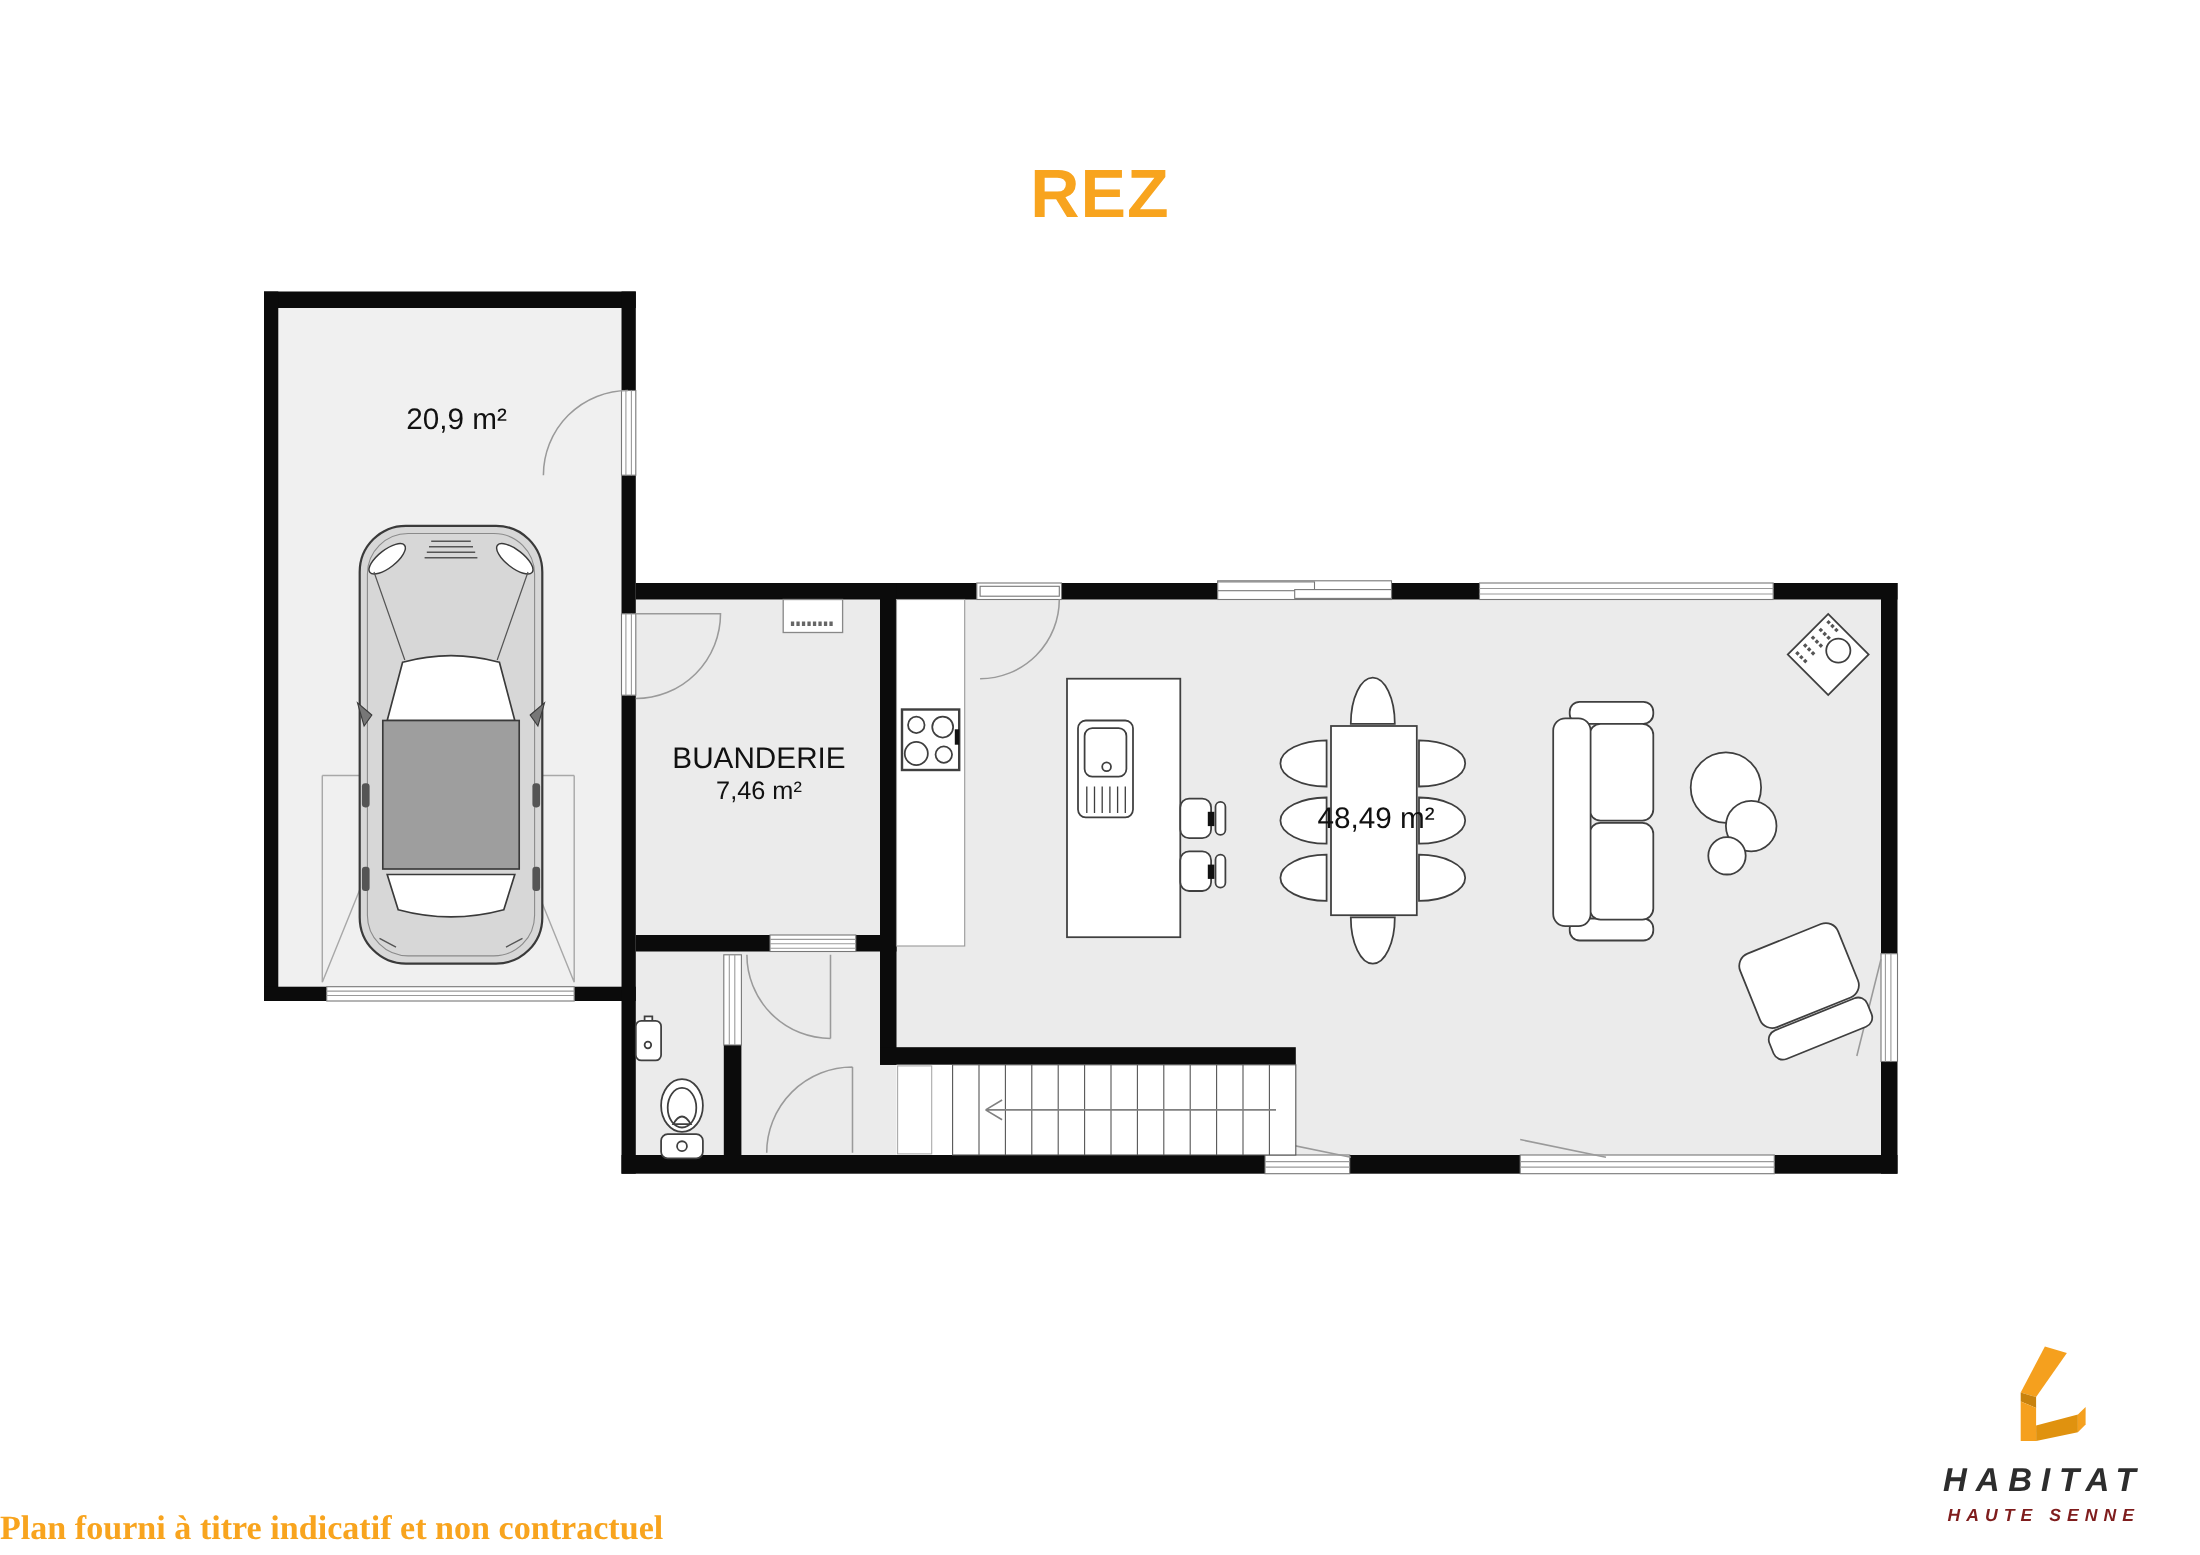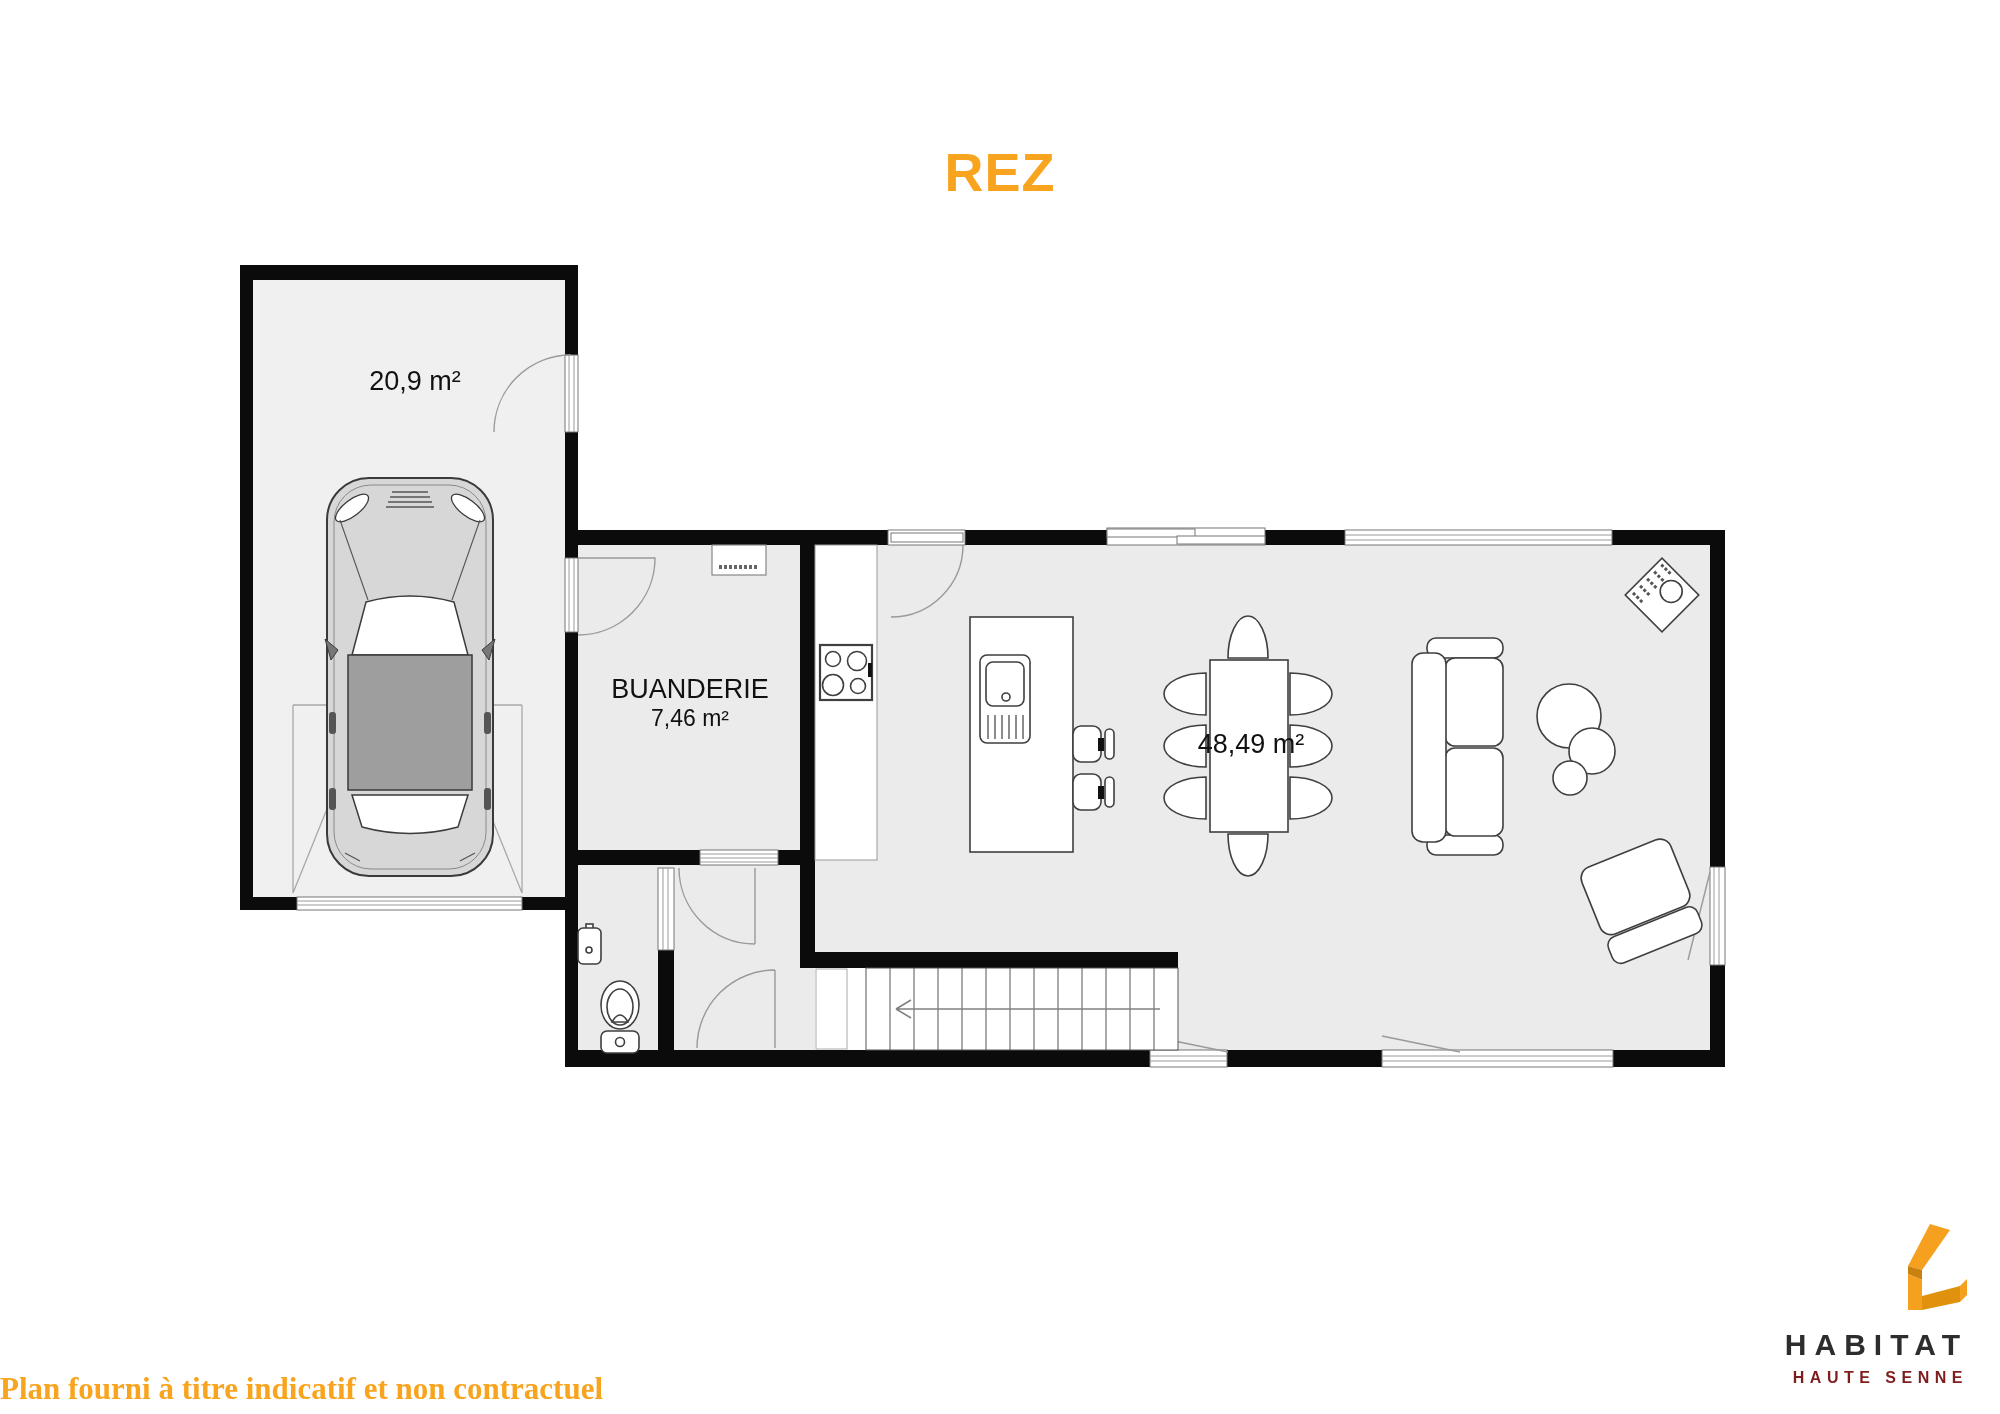--- a/index.html
+++ b/index.html
@@ -5,24 +5,24 @@
   :root{
     --accent:#F8A41E; --wall:#0B0B0B; --room:#EBEBEB; --garage:#F0F0F0;
     --logo-orange:#F5A01E; --logo-dark:#C8820D; --logo-mid:#E0920F; --logo-text:#2D2D2D;
   }
   *{box-sizing:border-box;margin:0;padding:0}
   html,body{width:2000px;height:1414px;background:#ffffff;overflow:hidden;
     font-family:"Liberation Sans", sans-serif;}
   .page{position:relative;width:2000px;height:1414px;background:#fff;}
   .plan-svg{position:absolute;left:0;top:0;width:2000px;height:1414px;}
   .page-title{position:absolute;left:0;top:141px;width:2000px;text-align:center;
-    font-size:54px;font-weight:bold;letter-spacing:1px;color:var(--accent);}
+    font-size:62px;font-weight:bold;letter-spacing:1px;color:var(--accent);}
   .footer-note{position:absolute;left:0;top:1371px;width:1790px;text-align:left;
     font-size:31px;font-weight:bold;color:var(--accent);font-family:Liberation Serif, serif;}
-  .logo{position:absolute;left:1748px;top:1222px;width:220px;text-align:right;color:var(--logo-text);}
+  .logo{position:absolute;left:1748px;top:1222px;width:220px;text-align:center;color:var(--logo-text);font-style:italic;}
   .logo-glyph{display:inline-block;}
   .logo-name{font-size:30px;font-weight:bold;letter-spacing:8px;margin-top:12px;white-space:nowrap;}
   .logo-sub{font-size:16px;font-weight:bold;letter-spacing:5.5px;margin-top:7px;color:#7f1d1d;white-space:nowrap;}
   
   .wall{fill:var(--wall);}
   .room-main{fill:var(--room);}
   .room-garage{fill:var(--garage);}
   .winf{fill:#fff;stroke:#777;stroke-width:1;}
   .winl{stroke:#9a9a9a;stroke-width:1;fill:none;}
   .furn{fill:#fff;stroke:#3f3f3f;stroke-width:1.6;}

